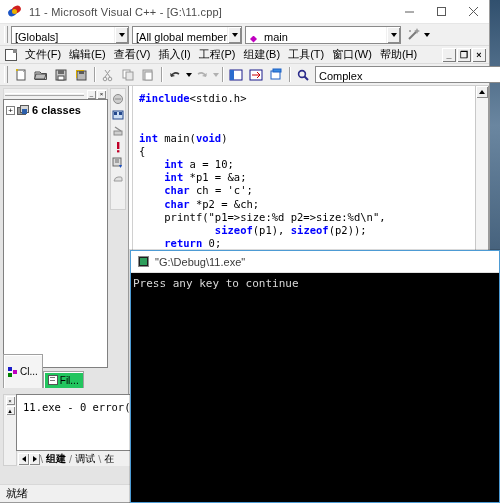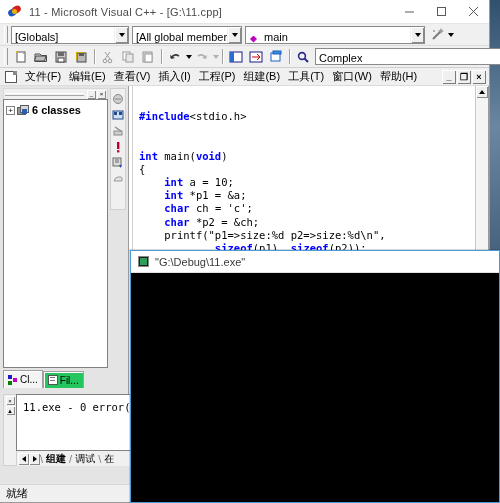--- a/index.html
+++ b/index.html
@@ -83,21 +83,21 @@
   .combo .ctext { padding:0 3px; overflow:hidden; white-space:nowrap; }
   .combo .carrow {
     margin-left:auto; width:14px; height:16px; background:#f0f0f0;
     border-left:1px solid #f0f0f0;
     box-shadow: inset 1px 1px 0 #ffffff, inset -1px -1px 0 #8a8a8a;
     display:flex; align-items:center; justify-content:center; flex:0 0 auto;
   }
   .tri-d { width:0;height:0;border-left:3px solid transparent;border-right:3px solid transparent;border-top:4px solid #000; }
   #combo-globals { width:118px; }
   #combo-members { width:110px; }
-  #combo-func { width:180px; }
+  #combo-func { width:156px; }
   .memb-dot {
     width:7px;height:7px;background:#c000c0;margin:0 4px 0 4px;flex:0 0 auto;
     clip-path: polygon(50% 0,100% 50%,50% 100%,0 50%);
   }
   #wand-btn { display:flex; align-items:center; margin-left:2px; }
   #wand-btn .wtri { width:0;height:0;border-left:3px solid transparent;border-right:3px solid transparent;border-top:4px solid #000; margin-left:3px;}
 
   
   #menubar {
     height:18px; background:#f0f0f0; display:flex; align-items:center;
@@ -157,21 +157,21 @@
   .folder-ico .f1{position:absolute;left:0;top:2px;width:9px;height:8px;background:#9a9a9a;border:1px solid #5a5a5a;}
   .folder-ico .f2{position:absolute;left:3px;top:0;width:9px;height:8px;background:#d8d8d8;border:1px solid #5a5a5a;}
   .folder-ico .f3{position:absolute;left:5px;top:4px;width:5px;height:5px;background:#2c5faa;}
   #ws-tabs { display:flex; height:18px; margin-top:2px; align-items:flex-end; }
   .ws-tab {
     height:17px; background:#22c55e; display:flex;align-items:center;gap:2px;
     padding:0 4px; font-size:10px;
     border:1px solid #a0a0a0; border-bottom:none;
     box-shadow: inset 1px 1px 0 #ffffff;
   }
-  .ws-tab.active { height:18px; background:#f4f4f4; font-weight:normal; }
+  .ws-tab.active { height:34px; background:#f4f4f4; font-weight:normal; }
   .tabico { width:10px;height:10px; position:relative; flex:0 0 auto;}
   .cv-ico .a{position:absolute;left:0;top:0;width:4px;height:4px;background:#1b1bc8;}
   .cv-ico .b{position:absolute;left:5px;top:3px;width:4px;height:4px;background:#c000c0;}
   .cv-ico .c{position:absolute;left:0;top:6px;width:4px;height:4px;background:#008000;}
   .fv-ico .p{position:absolute;inset:0;background:#fff;border:1px solid #555;}
   .fv-ico .l{position:absolute;left:2px;top:2px;width:5px;height:1px;background:#777;}
   .fv-ico .l2{position:absolute;left:2px;top:5px;width:5px;height:1px;background:#777;}
 
   
   #build-toolbar {
@@ -182,21 +182,21 @@
   .vbtn { width:14px;height:14px; display:flex;align-items:center;justify-content:center; }
 
   
   #editor {
     position:absolute; left:128px; top:0px; right:0px; bottom:73px;
     background:#ffffff; border:1px solid #9a9a9a; border-top:none;
     display:flex;
   }
   #ed-gutter { width:4px; background:#ffffff; border-right:1px solid #d0d0d0; flex:0 0 auto;}
   #code {
-    flex:1 1 auto; padding:24px 0 0 6px;
+    flex:1 1 auto; padding:6px 0 0 6px;
     font-family:"DejaVu Sans Mono","Liberation Mono",monospace;
     font-size:10.5px; line-height:13.2px; color:#000000;
     white-space:pre; overflow:hidden;
   }
   .kw  { color:#0000ff; font-weight:bold; }
   #ed-scroll {
     width:13px; background:#f0f0f0; border-left:1px solid #c8c8c8;
     display:flex; flex-direction:column; flex:0 0 auto;
   }
   .sc-btn {
@@ -332,118 +332,20 @@
         </span>
     </div>
     <div id="wand-btn">
       <svg width="15" height="15" viewBox="0 0 15 15">
         <line x1="3" y1="12" x2="11" y2="4" stroke="#7a7a7a" stroke-width="2"></line>
         <path d="M11 1 L12 3 L14 4 L12 5 L11 7 L10 5 L8 4 L10 3 Z" fill="#9a9a9a"></path>
         <circle cx="4" cy="4" r="1" fill="#9a9a9a"></circle>
       </svg>
       <i class="wtri"></i>
     </div>
-  </div>
-
-  <div id="toolbar">
-    <div class="grip"></div>
-    <div class="tbtn">
-      <svg width="14" height="14">
-          <rect x="3" y="2" width="8" height="10" fill="#fff" stroke="#555"></rect>
-          <path d="M9 2 L11 4 L9 4 Z" fill="#aaa"></path>
-          <path d="M2 2 l2 0 M3 1 l0 2" stroke="#d8b400" stroke-width="1.3"></path>
-        </svg>
-    </div>
-    <div class="tbtn">
-      <svg width="14" height="14">
-          <path d="M1 4 h5 l1.5 1.5 h5 v6 h-11.5 Z" fill="#e0e0e0" stroke="#4a4a4a"></path>
-          <path d="M2 6 h10 l-1.5 5 h-10 Z" fill="#bdbdbd" stroke="#4a4a4a"></path>
-        </svg>
-    </div>
-    <div class="tbtn">
-      <svg width="14" height="14">
-          <rect x="2" y="2" width="10" height="10" fill="#c8c8c8" stroke="#4a4a4a"></rect>
-          <rect x="4" y="2" width="6" height="4" fill="#6a6a6a"></rect>
-          <rect x="4" y="8" width="6" height="4" fill="#fff" stroke="#4a4a4a"></rect>
-        </svg>
-    </div>
-    <div class="tbtn">
-      <svg width="14" height="14">
-          <rect x="3" y="3" width="9" height="9" fill="#b8b8b8" stroke="#4a4a4a"></rect>
-          <rect x="5" y="3" width="5" height="3" fill="#5a5a5a"></rect>
-          <path d="M2 2 h8 v1 h-7 v7 h-1 Z" fill="#d4a800"></path>
-        </svg>
-    </div>
-    <div class="tsep"></div>
-    <div class="tbtn">
-      <svg width="14" height="14">
-          <line x1="4" y1="2" x2="9" y2="9" stroke="#9a9a9a"></line>
-          <line x1="9" y1="2" x2="4" y2="9" stroke="#9a9a9a"></line>
-          <circle cx="4" cy="11" r="1.8" fill="none" stroke="#9a9a9a"></circle>
-          <circle cx="9" cy="11" r="1.8" fill="none" stroke="#9a9a9a"></circle>
-        </svg>
-    </div>
-    <div class="tbtn">
-      <svg width="14" height="14">
-          <rect x="2" y="2" width="7" height="8" fill="#fff" stroke="#9a9a9a"></rect>
-          <rect x="5" y="4" width="7" height="8" fill="#e8e8e8" stroke="#9a9a9a"></rect>
-        </svg>
-    </div>
-    <div class="tbtn">
-      <svg width="14" height="14">
-          <rect x="2" y="2" width="9" height="10" fill="#d8d8d8" stroke="#9a9a9a"></rect>
-          <rect x="4" y="4" width="7" height="8" fill="#fff" stroke="#9a9a9a"></rect>
-        </svg>
-    </div>
-    <div class="tsep"></div>
-    <div class="tbtn">
-      <svg width="14" height="14">
-          <path d="M3 8 Q6 3 11 6" fill="none" stroke="#3a3a3a" stroke-width="1.6"></path>
-          <path d="M2 5 L3 9 L7 8 Z" fill="#3a3a3a"></path>
-        </svg>
-    </div>
-    <i class="mini-arrow"></i>
-    <div class="tbtn">
-      <svg width="14" height="14">
-          <path d="M11 8 Q8 3 3 6" fill="none" stroke="#b0b0b0" stroke-width="1.6"></path>
-          <path d="M12 5 L11 9 L7 8 Z" fill="#b0b0b0"></path>
-        </svg>
-    </div>
-    <i class="mini-arrow" style="border-top-color:#b0b0b0"></i>
-    <div class="tsep"></div>
-    <div class="tbtn">
-      <svg width="14" height="14">
-          <rect x="1" y="2" width="12" height="10" fill="#fff" stroke="#1b1b8a"></rect>
-          <rect x="1" y="2" width="4" height="10" fill="#2b6ccf"></rect>
-        </svg>
-    </div>
-    <div class="tbtn">
-      <svg width="14" height="14">
-          <rect x="1" y="2" width="12" height="10" fill="#fff" stroke="#1b1b8a"></rect>
-          <path d="M3 7 h8 M8 4 l3 3 l-3 3" fill="none" stroke="#c00"></path>
-        </svg>
-    </div>
-    <div class="tbtn">
-      <svg width="14" height="14">
-          <rect x="2" y="3" width="9" height="8" fill="#fff" stroke="#1b5fc4"></rect>
-          <rect x="4" y="1" width="8" height="3" fill="#3a8adf" stroke="#1b5fc4"></rect>
-        </svg>
-    </div>
-    <div class="tsep"></div>
-    <div class="tbtn">
-      <svg width="14" height="14">
-          <circle cx="6" cy="6" r="3.4" fill="none" stroke="#2a2a8a" stroke-width="1.6"></circle>
-          <line x1="8.5" y1="8.5" x2="12" y2="12" stroke="#2a2a8a" stroke-width="2"></line>
-        </svg>
-    </div>
-    <div class="combo" id="find-combo">
-      <span class="ctext" title="Find">Complex</span>
-
-    </div>
-
   </div>
 
   <div id="menubar">
     <div id="doc-icon">
         <div class="pg"></div>
         <div class="fold"></div>
       </div>
     <div class="menu-item">文件(F)</div>
     <div class="menu-item">编辑(E)</div>
     <div class="menu-item">查看(V)</div>
@@ -451,20 +353,118 @@
     <div class="menu-item">工程(P)</div>
     <div class="menu-item">组建(B)</div>
     <div class="menu-item">工具(T)</div>
     <div class="menu-item">窗口(W)</div>
     <div class="menu-item">帮助(H)</div>
     <div id="mdi-controls">
       <div class="mdibtn">_</div>
       <div class="mdibtn">❐</div>
       <div class="mdibtn">×</div>
     </div>
+  </div>
+
+  <div id="toolbar">
+    <div class="grip"></div>
+    <div class="tbtn">
+      <svg width="14" height="14">
+          <rect x="3" y="2" width="8" height="10" fill="#fff" stroke="#555"></rect>
+          <path d="M9 2 L11 4 L9 4 Z" fill="#aaa"></path>
+          <path d="M2 2 l2 0 M3 1 l0 2" stroke="#d8b400" stroke-width="1.3"></path>
+        </svg>
+    </div>
+    <div class="tbtn">
+      <svg width="14" height="14">
+          <path d="M1 4 h5 l1.5 1.5 h5 v6 h-11.5 Z" fill="#e0e0e0" stroke="#4a4a4a"></path>
+          <path d="M2 6 h10 l-1.5 5 h-10 Z" fill="#bdbdbd" stroke="#4a4a4a"></path>
+        </svg>
+    </div>
+    <div class="tbtn">
+      <svg width="14" height="14">
+          <rect x="2" y="2" width="10" height="10" fill="#c8c8c8" stroke="#4a4a4a"></rect>
+          <rect x="4" y="2" width="6" height="4" fill="#6a6a6a"></rect>
+          <rect x="4" y="8" width="6" height="4" fill="#fff" stroke="#4a4a4a"></rect>
+        </svg>
+    </div>
+    <div class="tbtn">
+      <svg width="14" height="14">
+          <rect x="3" y="3" width="9" height="9" fill="#b8b8b8" stroke="#4a4a4a"></rect>
+          <rect x="5" y="3" width="5" height="3" fill="#5a5a5a"></rect>
+          <path d="M2 2 h8 v1 h-7 v7 h-1 Z" fill="#d4a800"></path>
+        </svg>
+    </div>
+    <div class="tsep"></div>
+    <div class="tbtn">
+      <svg width="14" height="14">
+          <line x1="4" y1="2" x2="9" y2="9" stroke="#9a9a9a"></line>
+          <line x1="9" y1="2" x2="4" y2="9" stroke="#9a9a9a"></line>
+          <circle cx="4" cy="11" r="1.8" fill="none" stroke="#9a9a9a"></circle>
+          <circle cx="9" cy="11" r="1.8" fill="none" stroke="#9a9a9a"></circle>
+        </svg>
+    </div>
+    <div class="tbtn">
+      <svg width="14" height="14">
+          <rect x="2" y="2" width="7" height="8" fill="#fff" stroke="#9a9a9a"></rect>
+          <rect x="5" y="4" width="7" height="8" fill="#e8e8e8" stroke="#9a9a9a"></rect>
+        </svg>
+    </div>
+    <div class="tbtn">
+      <svg width="14" height="14">
+          <rect x="2" y="2" width="9" height="10" fill="#d8d8d8" stroke="#9a9a9a"></rect>
+          <rect x="4" y="4" width="7" height="8" fill="#fff" stroke="#9a9a9a"></rect>
+        </svg>
+    </div>
+    <div class="tsep"></div>
+    <div class="tbtn">
+      <svg width="14" height="14">
+          <path d="M3 8 Q6 3 11 6" fill="none" stroke="#3a3a3a" stroke-width="1.6"></path>
+          <path d="M2 5 L3 9 L7 8 Z" fill="#3a3a3a"></path>
+        </svg>
+    </div>
+    <i class="mini-arrow"></i>
+    <div class="tbtn">
+      <svg width="14" height="14">
+          <path d="M11 8 Q8 3 3 6" fill="none" stroke="#b0b0b0" stroke-width="1.6"></path>
+          <path d="M12 5 L11 9 L7 8 Z" fill="#b0b0b0"></path>
+        </svg>
+    </div>
+    <i class="mini-arrow" style="border-top-color:#b0b0b0"></i>
+    <div class="tsep"></div>
+    <div class="tbtn">
+      <svg width="14" height="14">
+          <rect x="1" y="2" width="12" height="10" fill="#fff" stroke="#1b1b8a"></rect>
+          <rect x="1" y="2" width="4" height="10" fill="#2b6ccf"></rect>
+        </svg>
+    </div>
+    <div class="tbtn">
+      <svg width="14" height="14">
+          <rect x="1" y="2" width="12" height="10" fill="#fff" stroke="#1b1b8a"></rect>
+          <path d="M3 7 h8 M8 4 l3 3 l-3 3" fill="none" stroke="#c00"></path>
+        </svg>
+    </div>
+    <div class="tbtn">
+      <svg width="14" height="14">
+          <rect x="2" y="3" width="9" height="8" fill="#fff" stroke="#1b5fc4"></rect>
+          <rect x="4" y="1" width="8" height="3" fill="#3a8adf" stroke="#1b5fc4"></rect>
+        </svg>
+    </div>
+    <div class="tsep"></div>
+    <div class="tbtn">
+      <svg width="14" height="14">
+          <circle cx="6" cy="6" r="3.4" fill="none" stroke="#2a2a8a" stroke-width="1.6"></circle>
+          <line x1="8.5" y1="8.5" x2="12" y2="12" stroke="#2a2a8a" stroke-width="2"></line>
+        </svg>
+    </div>
+    <div class="combo" id="find-combo">
+      <span class="ctext" title="Find">Complex</span>
+
+    </div>
+
   </div>
 
   <div id="body-area">
 
     <div id="workspace">
       <div id="ws-titlebar">
         <div class="line"></div>
         <div class="wsbtn">_</div>
         <div class="wsbtn">×</div>
       </div>
@@ -588,14 +588,14 @@
   </div>
 </div>
 
 <div id="console">
   <div id="con-title">
     <div id="con-ico">
         <i></i>
       </div>
     <div id="con-title-text">"G:\Debug\11.exe"</div>
   </div>
-  <div id="con-body"></div>
+  <div id="con-body"><div>Press any key to continue</div></div>
 </div>
 
 </body></html>

